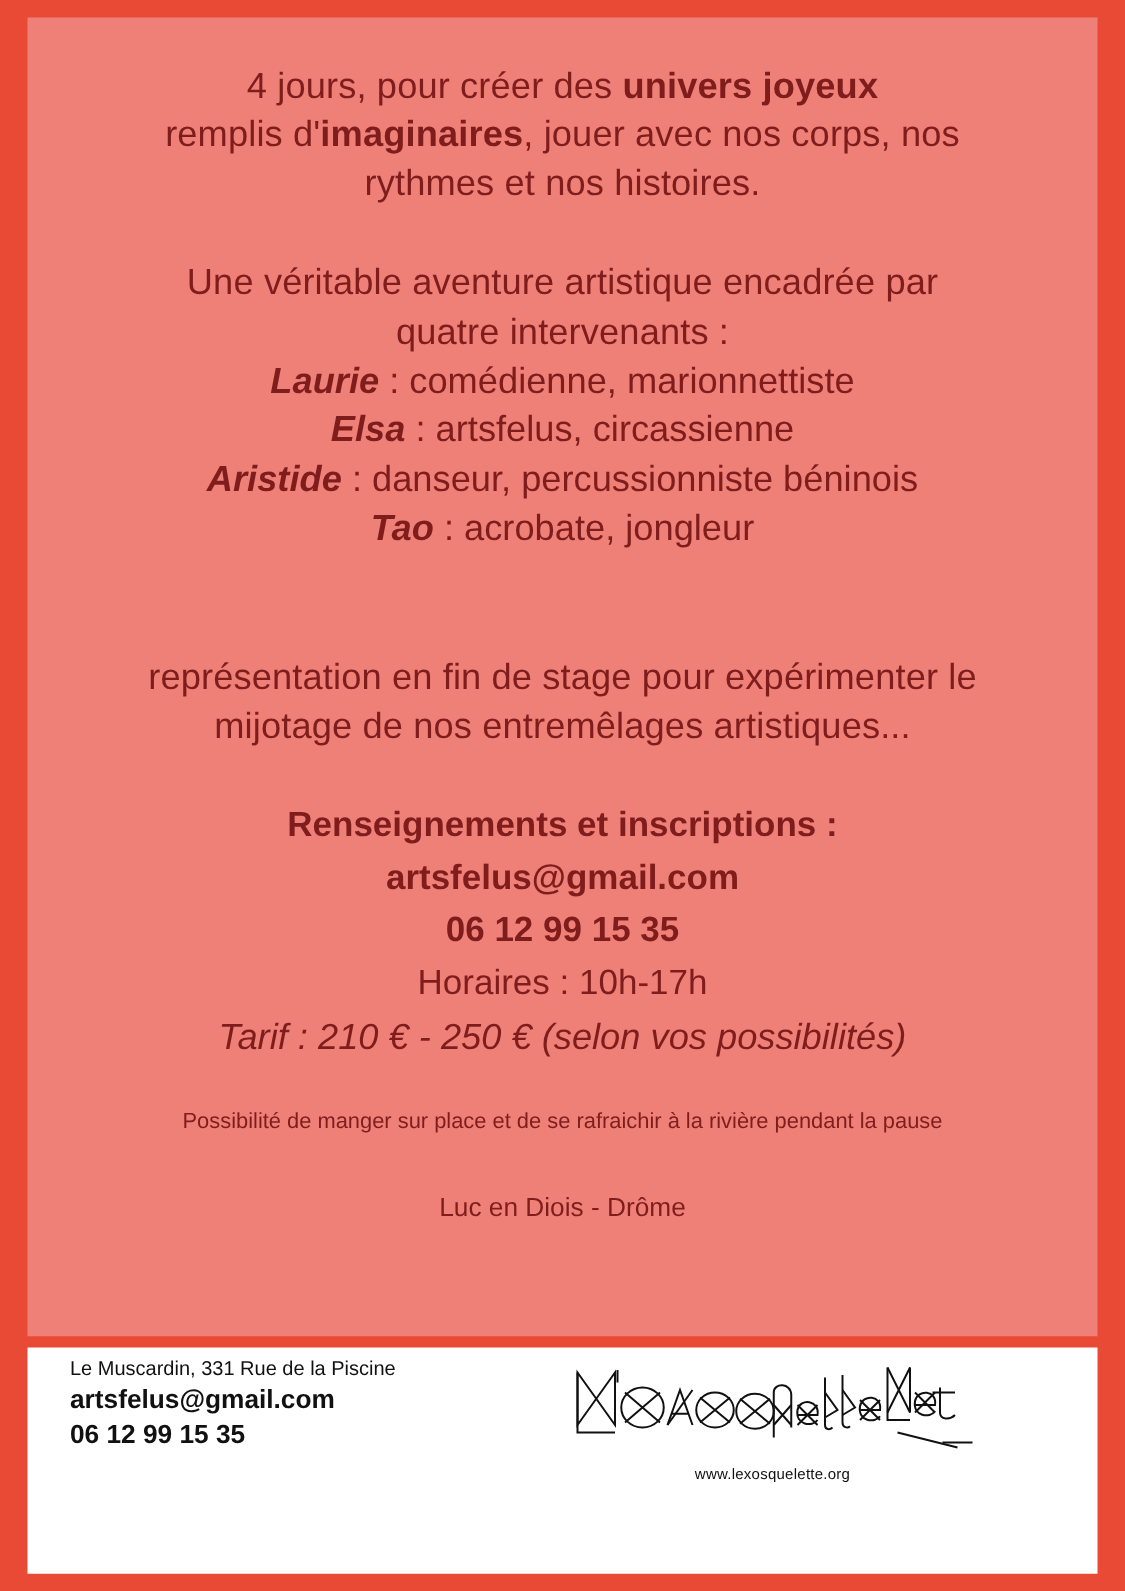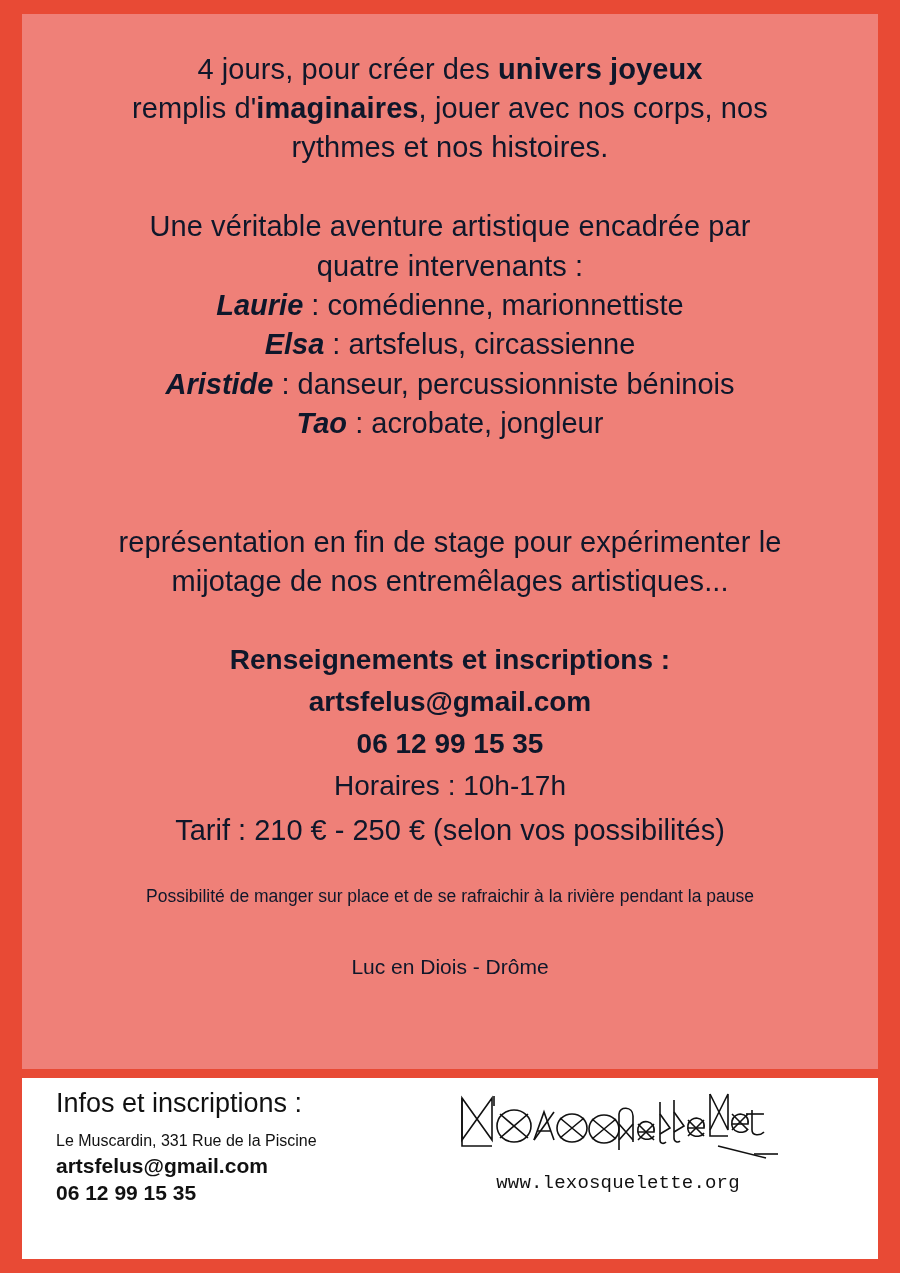--- a/index.html
+++ b/index.html
@@ -21,21 +21,21 @@
     position: absolute;
     left: 22px;
     top: 14px;
     width: 856px;
     height: 1055px;
     background: #ef8078;
   }
   .panel-inner {
     padding: 36px 60px 0 60px;
     text-align: center;
-    color: #0f172a;
+    color: #7f1d1d;
   }
   .block {
     font-size: 29px;
     line-height: 1.35;
     letter-spacing: 0.1px;
   }
   .block.spaced { margin-top: 40px; }
   .block b { font-weight: bold; }
   .names-list {
     font-size: 29px;
@@ -52,20 +52,21 @@
   .contact .tel { font-size: 28px; }
   .plain-line {
     font-size: 28px;
     line-height: 1.5;
     font-weight: normal;
   }
   .tarif {
     font-size: 29px;
     line-height: 1.5;
     margin-top: 2px;
+    font-style: italic;
   }
   .small-note {
     margin-top: 34px;
     font-size: 17.5px;
   }
   .place {
     margin-top: 48px;
     font-size: 21px;
   }
 
@@ -102,24 +103,23 @@
   }
   .footer-right {
     position: absolute;
     right: 90px;
     top: 6px;
     width: 340px;
     text-align: center;
   }
   .logo-wrap { width: 340px; height: 86px; }
   .footer-url {
-    font-size: 19px;
+    font-size: 12px;
     margin-top: 2px;
     letter-spacing: 0.2px;
-    font-family: Liberation Mono, monospace;
   }
   
 </style>
 </head>
 <body>
 
 <div class="poster">
 
   <div class="panel">
     <div class="panel-inner">
@@ -167,21 +167,20 @@
       <div class="small-note">Possibilité de manger sur place et de se rafraichir à la rivière pendant la pause</div>
 
       <div class="place">Luc en Diois - Drôme</div>
 
     </div>
   </div>
 
   <div class="footer">
 
     <div class="footer-left">
-      <div class="footer-title">Infos et inscriptions :</div>
       <div class="footer-addr">Le Muscardin, 331 Rue de la Piscine</div>
       <div class="footer-bold">artsfelus@gmail.com</div>
       <div class="footer-bold">06 12 99 15 35</div>
     </div>
 
     <div class="footer-right">
       <div class="logo-wrap">
         <svg viewBox="0 0 340 86" width="340" height="86" aria-hidden="true">
           <g fill="none" stroke="#111111" stroke-width="1.6">
 

